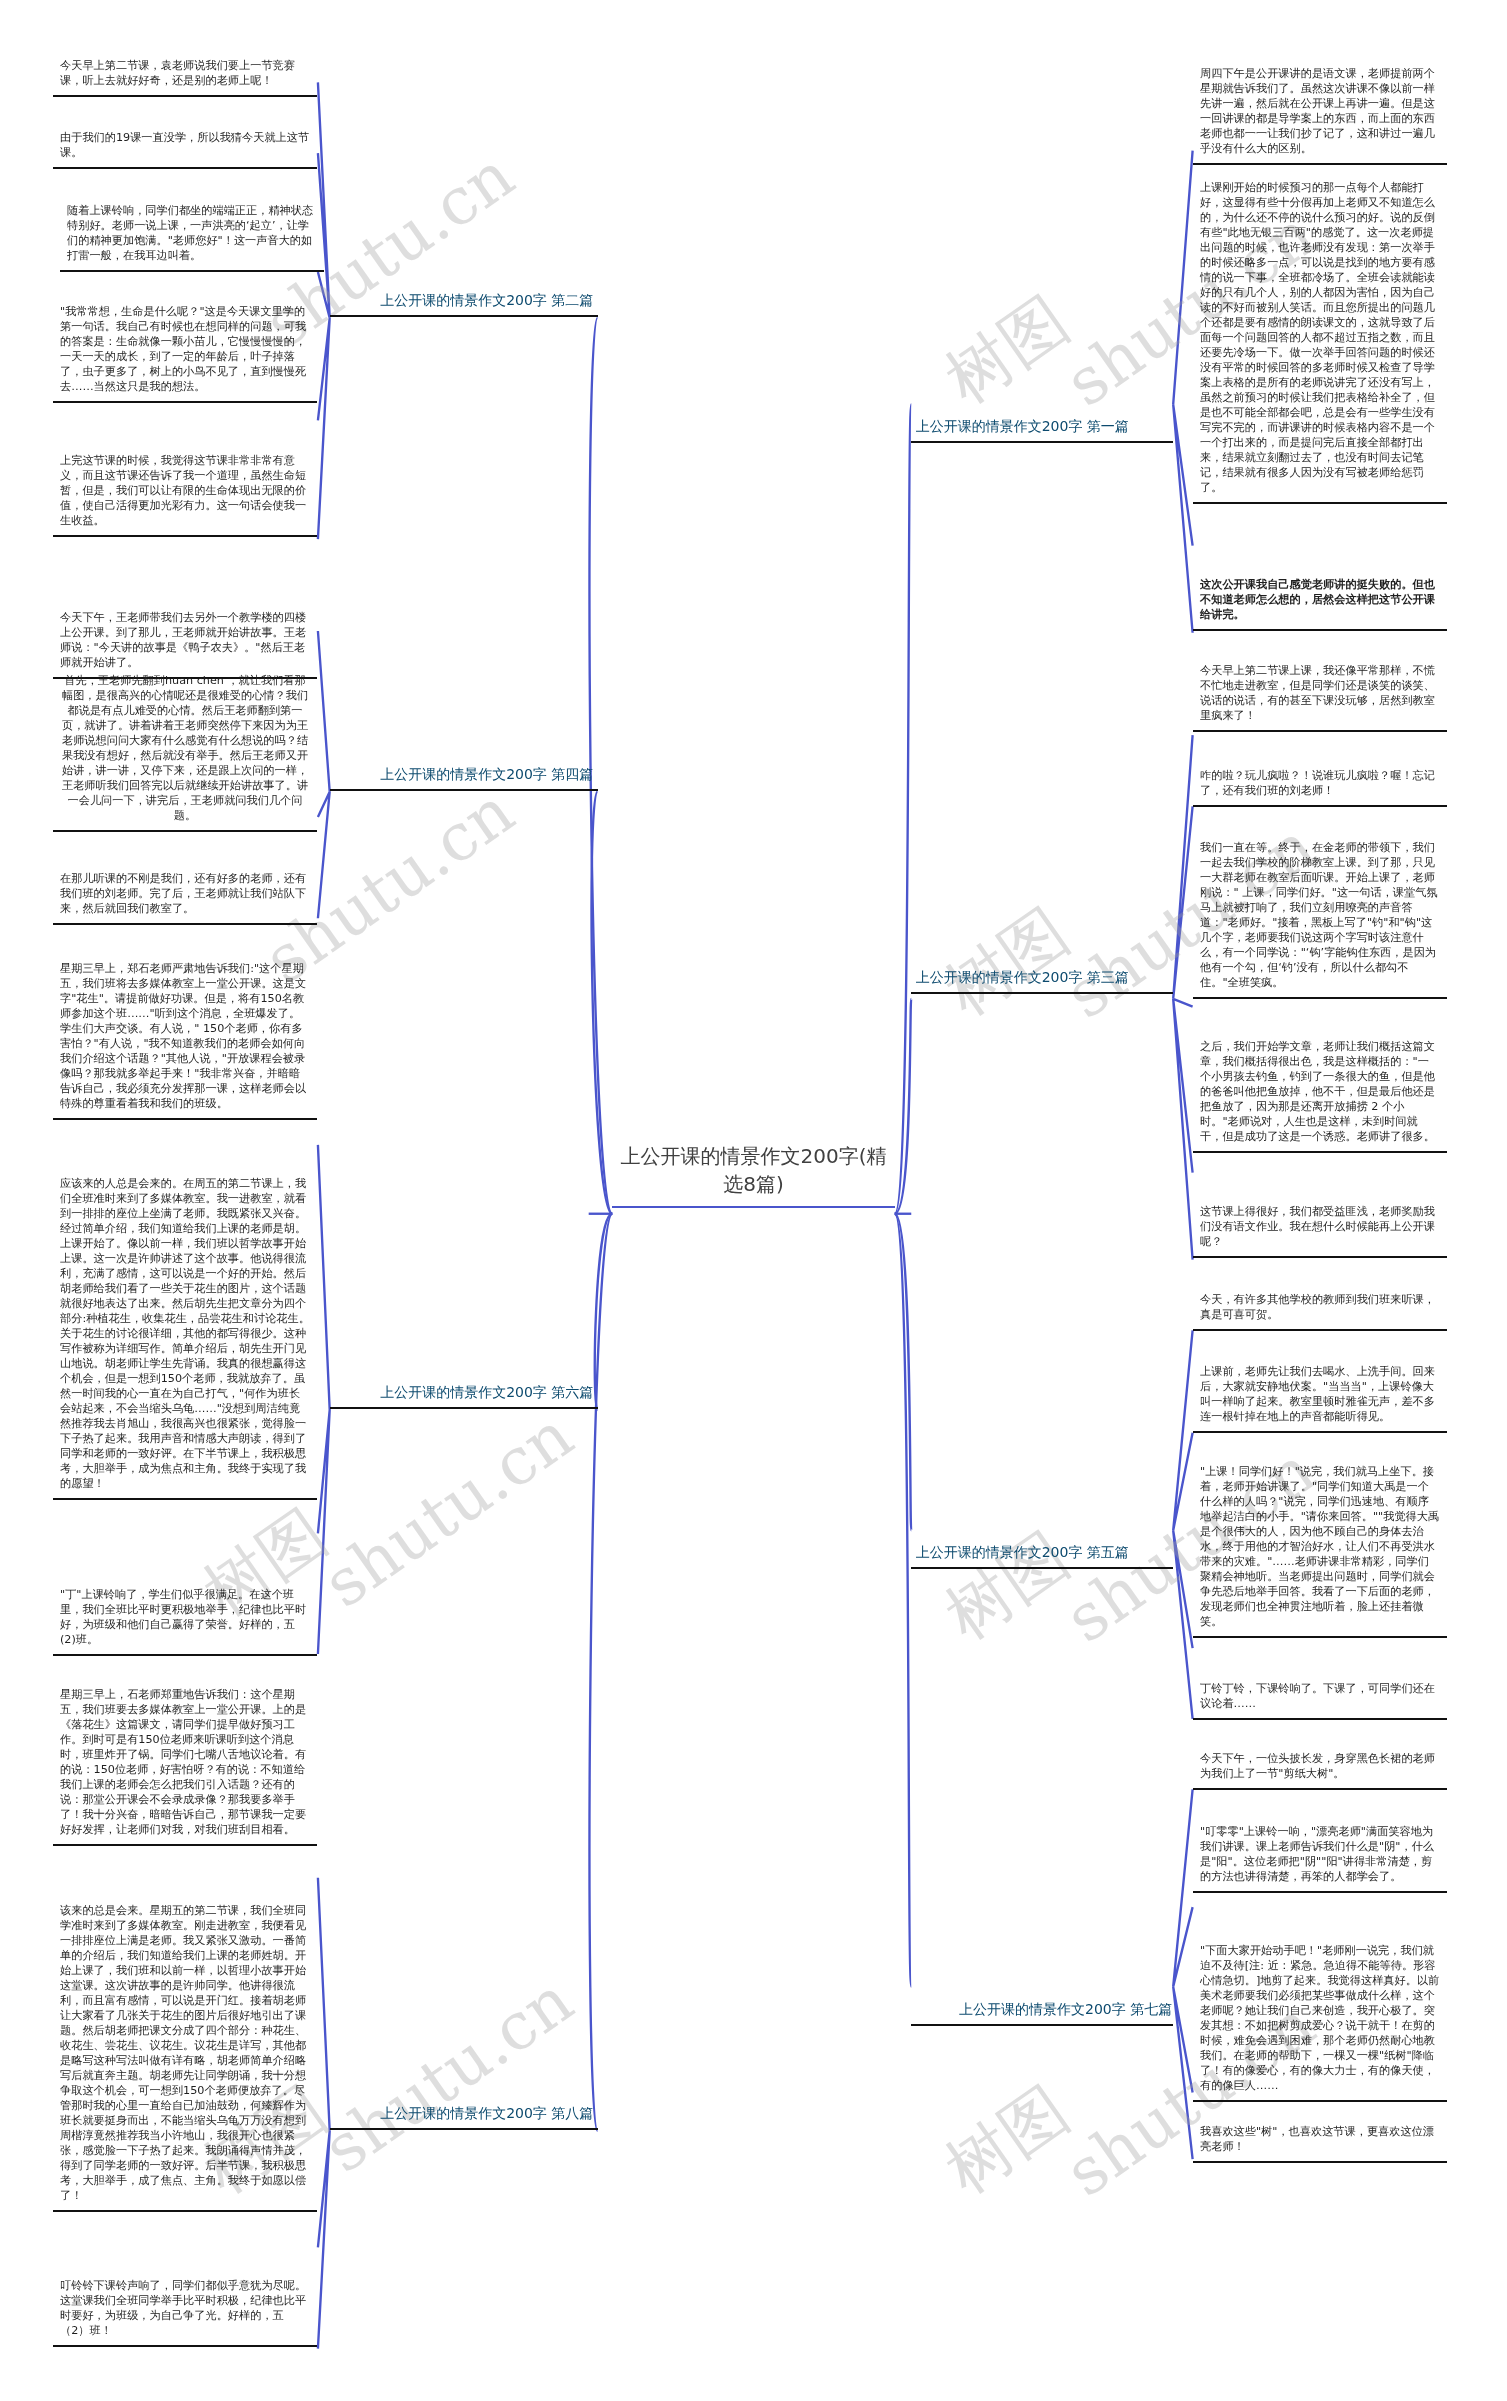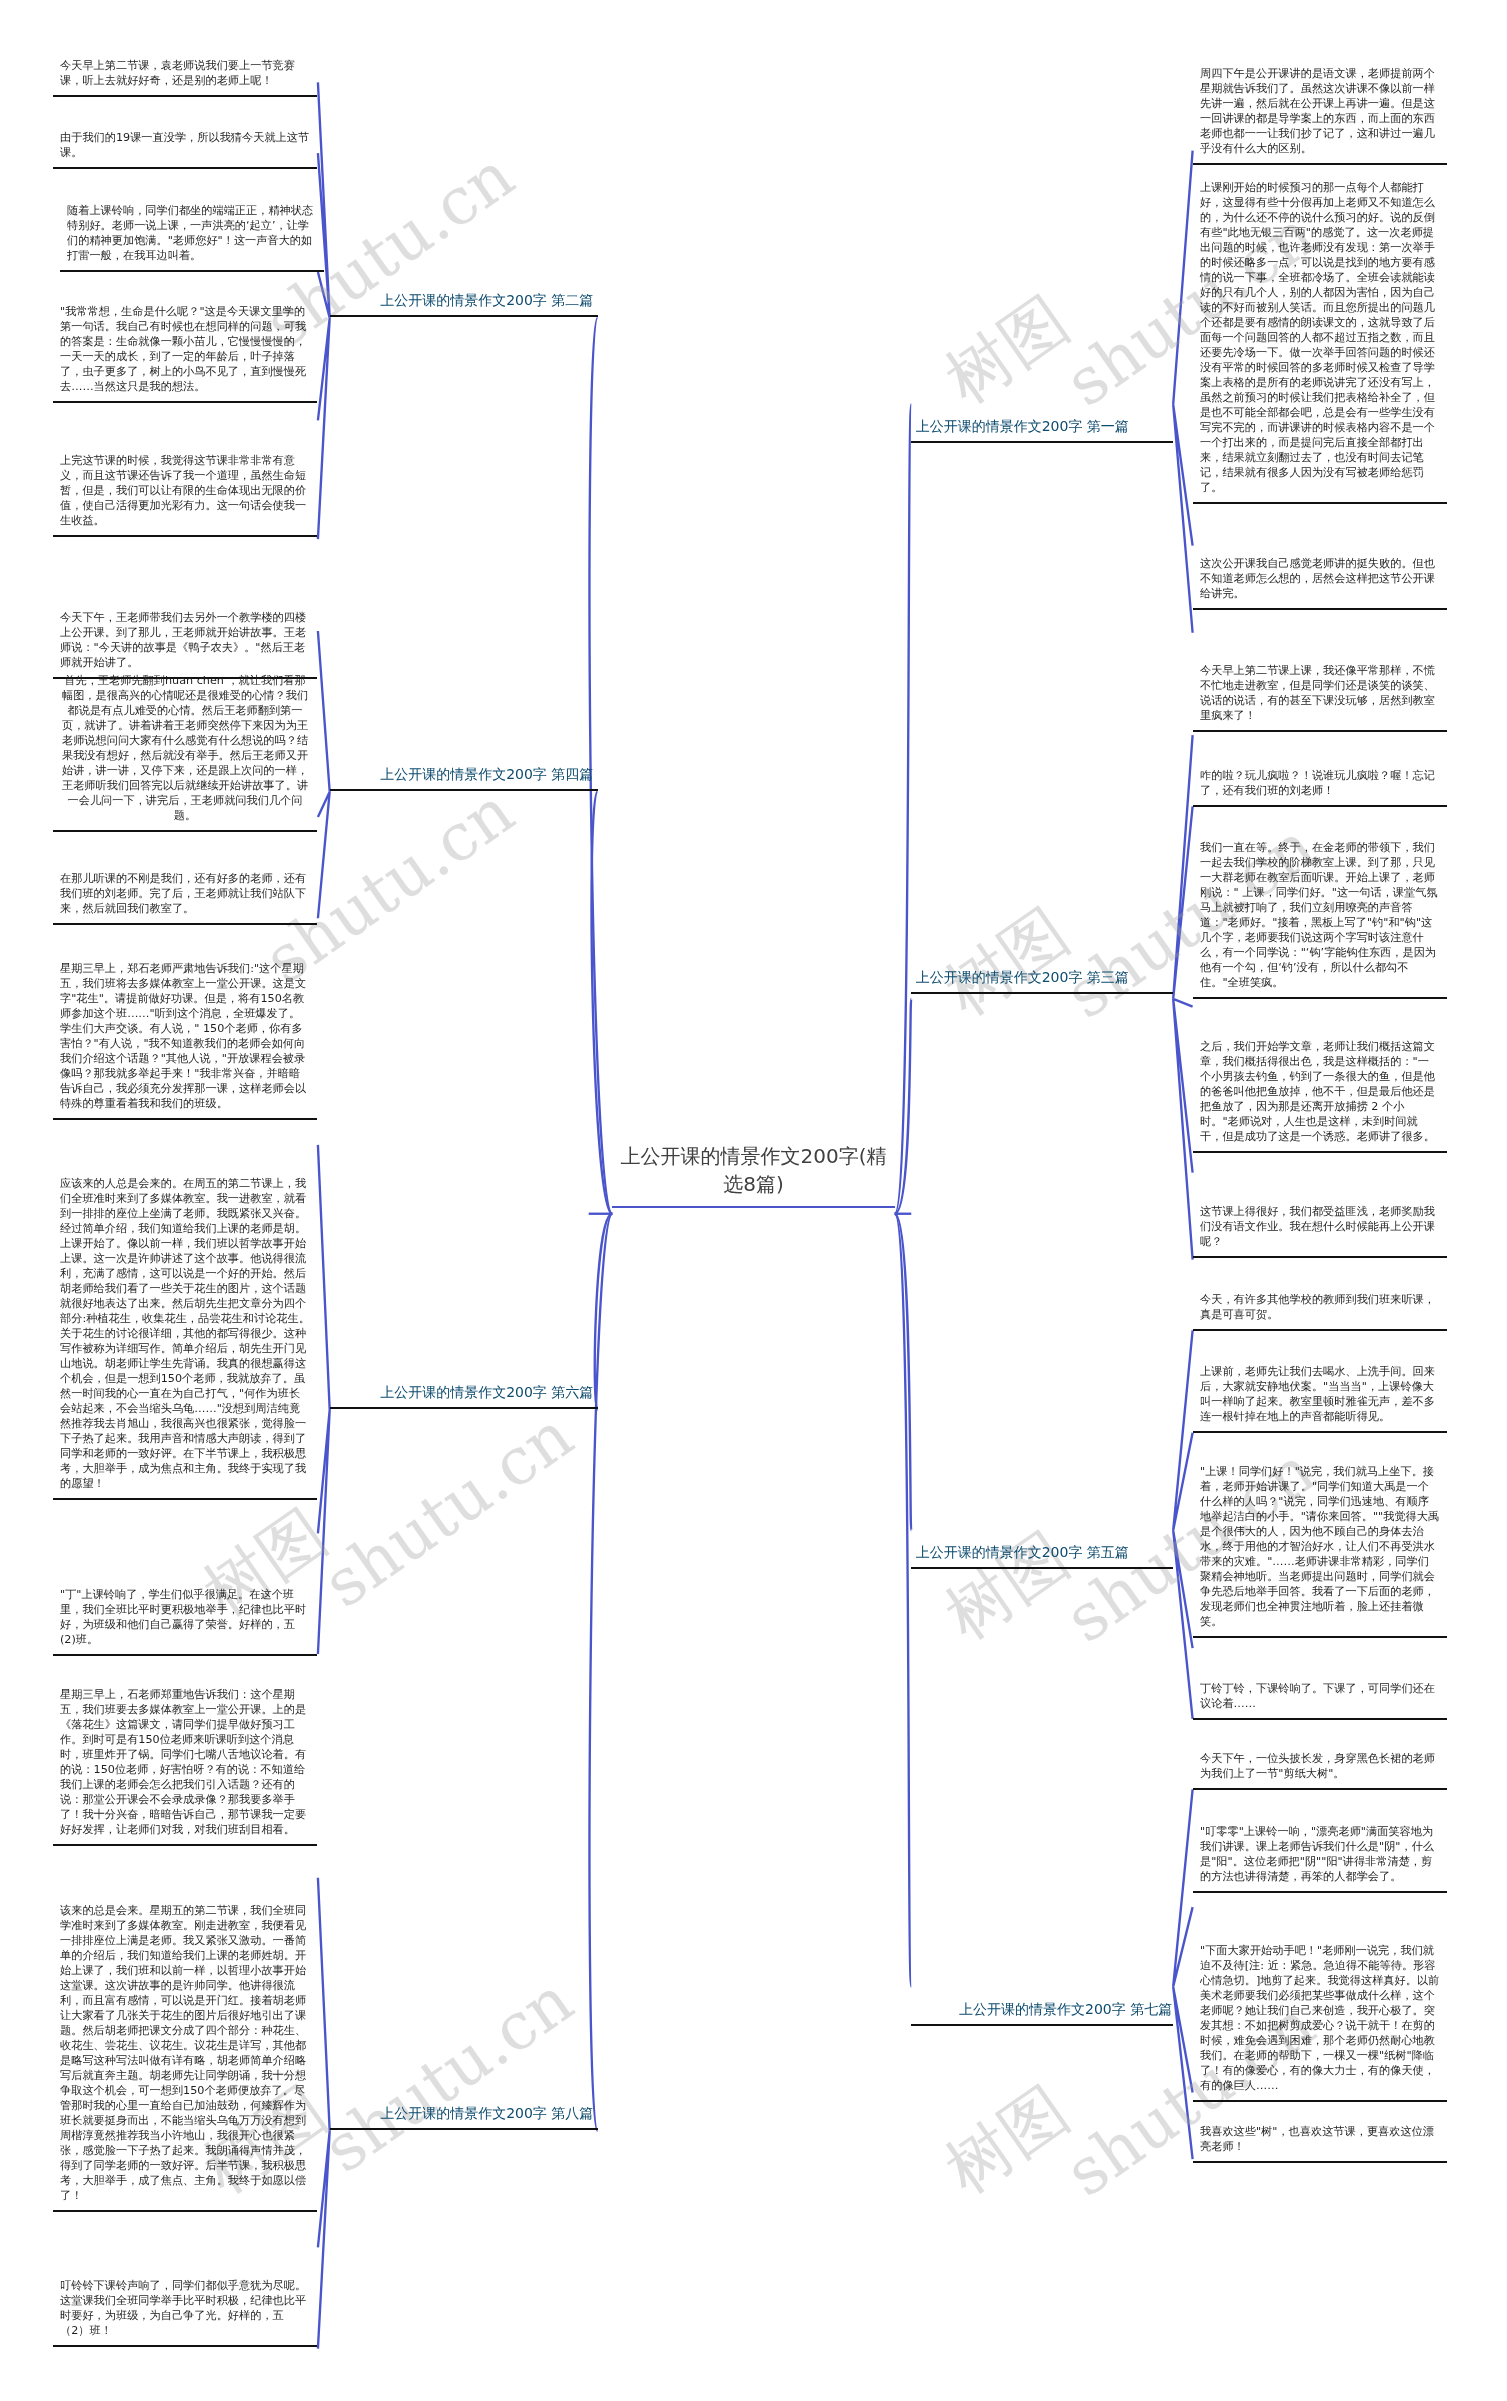--- a/index.html
+++ b/index.html
@@ -86,21 +86,21 @@
 <div class="leaf left" style="top:1587px;">"丁"上课铃响了，学生们似乎很满足。在这个班里，我们全班比平时更积极地举手，纪律也比平时好，为班级和他们自己赢得了荣誉。好样的，五(2)班。</div>
 
 <div class="branch left" style="top:2103px;">上公开课的情景作文200字 第八篇</div>
 <div class="leaf left" style="top:1687px;">星期三早上，石老师郑重地告诉我们：这个星期五，我们班要去多媒体教室上一堂公开课。上的是《落花生》这篇课文，请同学们提早做好预习工作。到时可是有150位老师来听课听到这个消息时，班里炸开了锅。同学们七嘴八舌地议论着。有的说：150位老师，好害怕呀？有的说：不知道给我们上课的老师会怎么把我们引入话题？还有的说：那堂公开课会不会录成录像？那我要多举手了！我十分兴奋，暗暗告诉自己，那节课我一定要好好发挥，让老师们对我，对我们班刮目相看。</div>
 <div class="leaf left" style="top:1903px;">该来的总是会来。星期五的第二节课，我们全班同学准时来到了多媒体教室。刚走进教室，我便看见一排排座位上满是老师。我又紧张又激动。一番简单的介绍后，我们知道给我们上课的老师姓胡。开始上课了，我们班和以前一样，以哲理小故事开始这堂课。这次讲故事的是许帅同学。他讲得很流利，而且富有感情，可以说是开门红。接着胡老师让大家看了几张关于花生的图片后很好地引出了课题。然后胡老师把课文分成了四个部分：种花生、收花生、尝花生、议花生。议花生是详写，其他都是略写这种写法叫做有详有略，胡老师简单介绍略写后就直奔主题。胡老师先让同学朗诵，我十分想争取这个机会，可一想到150个老师便放弃了。尽管那时我的心里一直给自已加油鼓劲，何臻辉作为班长就要挺身而出，不能当缩头乌龟万万没有想到周楷淳竟然推荐我当小许地山，我很开心也很紧张，感觉脸一下子热了起来。我朗诵得声情并茂，得到了同学老师的一致好评。后半节课，我积极思考，大胆举手，成了焦点、主角。我终于如愿以偿了！</div>
 <div class="leaf left" style="top:2278px;">叮铃铃下课铃声响了，同学们都似乎意犹为尽呢。这堂课我们全班同学举手比平时积极，纪律也比平时要好，为班级，为自己争了光。好样的，五（2）班！</div>
 
 <div class="branch right" style="top:376px;">上公开课的情景作文200字 第一篇</div>
 <div class="leaf right" style="top:66px;">周四下午是公开课讲的是语文课，老师提前两个星期就告诉我们了。虽然这次讲课不像以前一样先讲一遍，然后就在公开课上再讲一遍。但是这一回讲课的都是导学案上的东西，而上面的东西老师也都一一让我们抄了记了，这和讲过一遍几乎没有什么大的区别。</div>
 <div class="leaf right" style="top:180px;">上课刚开始的时候预习的那一点每个人都能打好，这显得有些十分假再加上老师又不知道怎么的，为什么还不停的说什么预习的好。说的反倒有些"此地无银三百两"的感觉了。这一次老师提出问题的时候，也许老师没有发现：第一次举手的时候还略多一点，可以说是找到的地方要有感情的说一下事，全班都冷场了。全班会读就能读好的只有几个人，别的人都因为害怕，因为自己读的不好而被别人笑话。而且您所提出的问题几个还都是要有感情的朗读课文的，这就导致了后面每一个问题回答的人都不超过五指之数，而且还要先冷场一下。做一次举手回答问题的时候还没有平常的时候回答的多老师时候又检查了导学案上表格的是所有的老师说讲完了还没有写上，虽然之前预习的时候让我们把表格给补全了，但是也不可能全部都会吧，总是会有一些学生没有写完不完的，而讲课讲的时候表格内容不是一个一个打出来的，而是提问完后直接全部都打出来，结果就立刻翻过去了，也没有时间去记笔记，结果就有很多人因为没有写被老师给惩罚了。</div>
-<div class="leaf right" style="top:556px;">这次公开课我自己感觉老师讲的挺失败的。但也不知道老师怎么想的，居然会这样把这节公开课给讲完。</div>
+<div class="leaf right" style="top:577px;font-weight:bold;">这次公开课我自己感觉老师讲的挺失败的。但也不知道老师怎么想的，居然会这样把这节公开课给讲完。</div>
 
 <div class="branch right" style="top:927px;">上公开课的情景作文200字 第三篇</div>
 <div class="leaf right" style="top:663px;">今天早上第二节课上课，我还像平常那样，不慌不忙地走进教室，但是同学们还是谈笑的谈笑、说话的说话，有的甚至下课没玩够，居然到教室里疯来了！</div>
 <div class="leaf right" style="top:768px;">咋的啦？玩儿疯啦？！说谁玩儿疯啦？喔！忘记了，还有我们班的刘老师！</div>
 <div class="leaf right" style="top:840px;">我们一直在等。终于，在金老师的带领下，我们一起去我们学校的阶梯教室上课。到了那，只见一大群老师在教室后面听课。开始上课了，老师刚说：" 上课，同学们好。"这一句话，课堂气氛马上就被打响了，我们立刻用嘹亮的声音答道："老师好。"接着，黑板上写了"钓"和"钩"这几个字，老师要我们说这两个字写时该注意什么，有一个同学说："‘钩’字能钩住东西，是因为他有一个勾，但‘钓’没有，所以什么都勾不住。"全班笑疯。</div>
 <div class="leaf right" style="top:1039px;">之后，我们开始学文章，老师让我们概括这篇文章，我们概括得很出色，我是这样概括的："一个小男孩去钓鱼，钓到了一条很大的鱼，但是他的爸爸叫他把鱼放掉，他不干，但是最后他还是把鱼放了，因为那是还离开放捕捞 2 个小时。"老师说对，人生也是这样，未到时间就干，但是成功了这是一个诱惑。老师讲了很多。</div>
 <div class="leaf right" style="top:1204px;">这节课上得很好，我们都受益匪浅，老师奖励我们没有语文作业。我在想什么时候能再上公开课呢？</div>
 
 <div class="branch right" style="top:1502px;">上公开课的情景作文200字 第五篇</div>
 <div class="leaf right" style="top:1292px;">今天，有许多其他学校的教师到我们班来听课，真是可喜可贺。</div>

